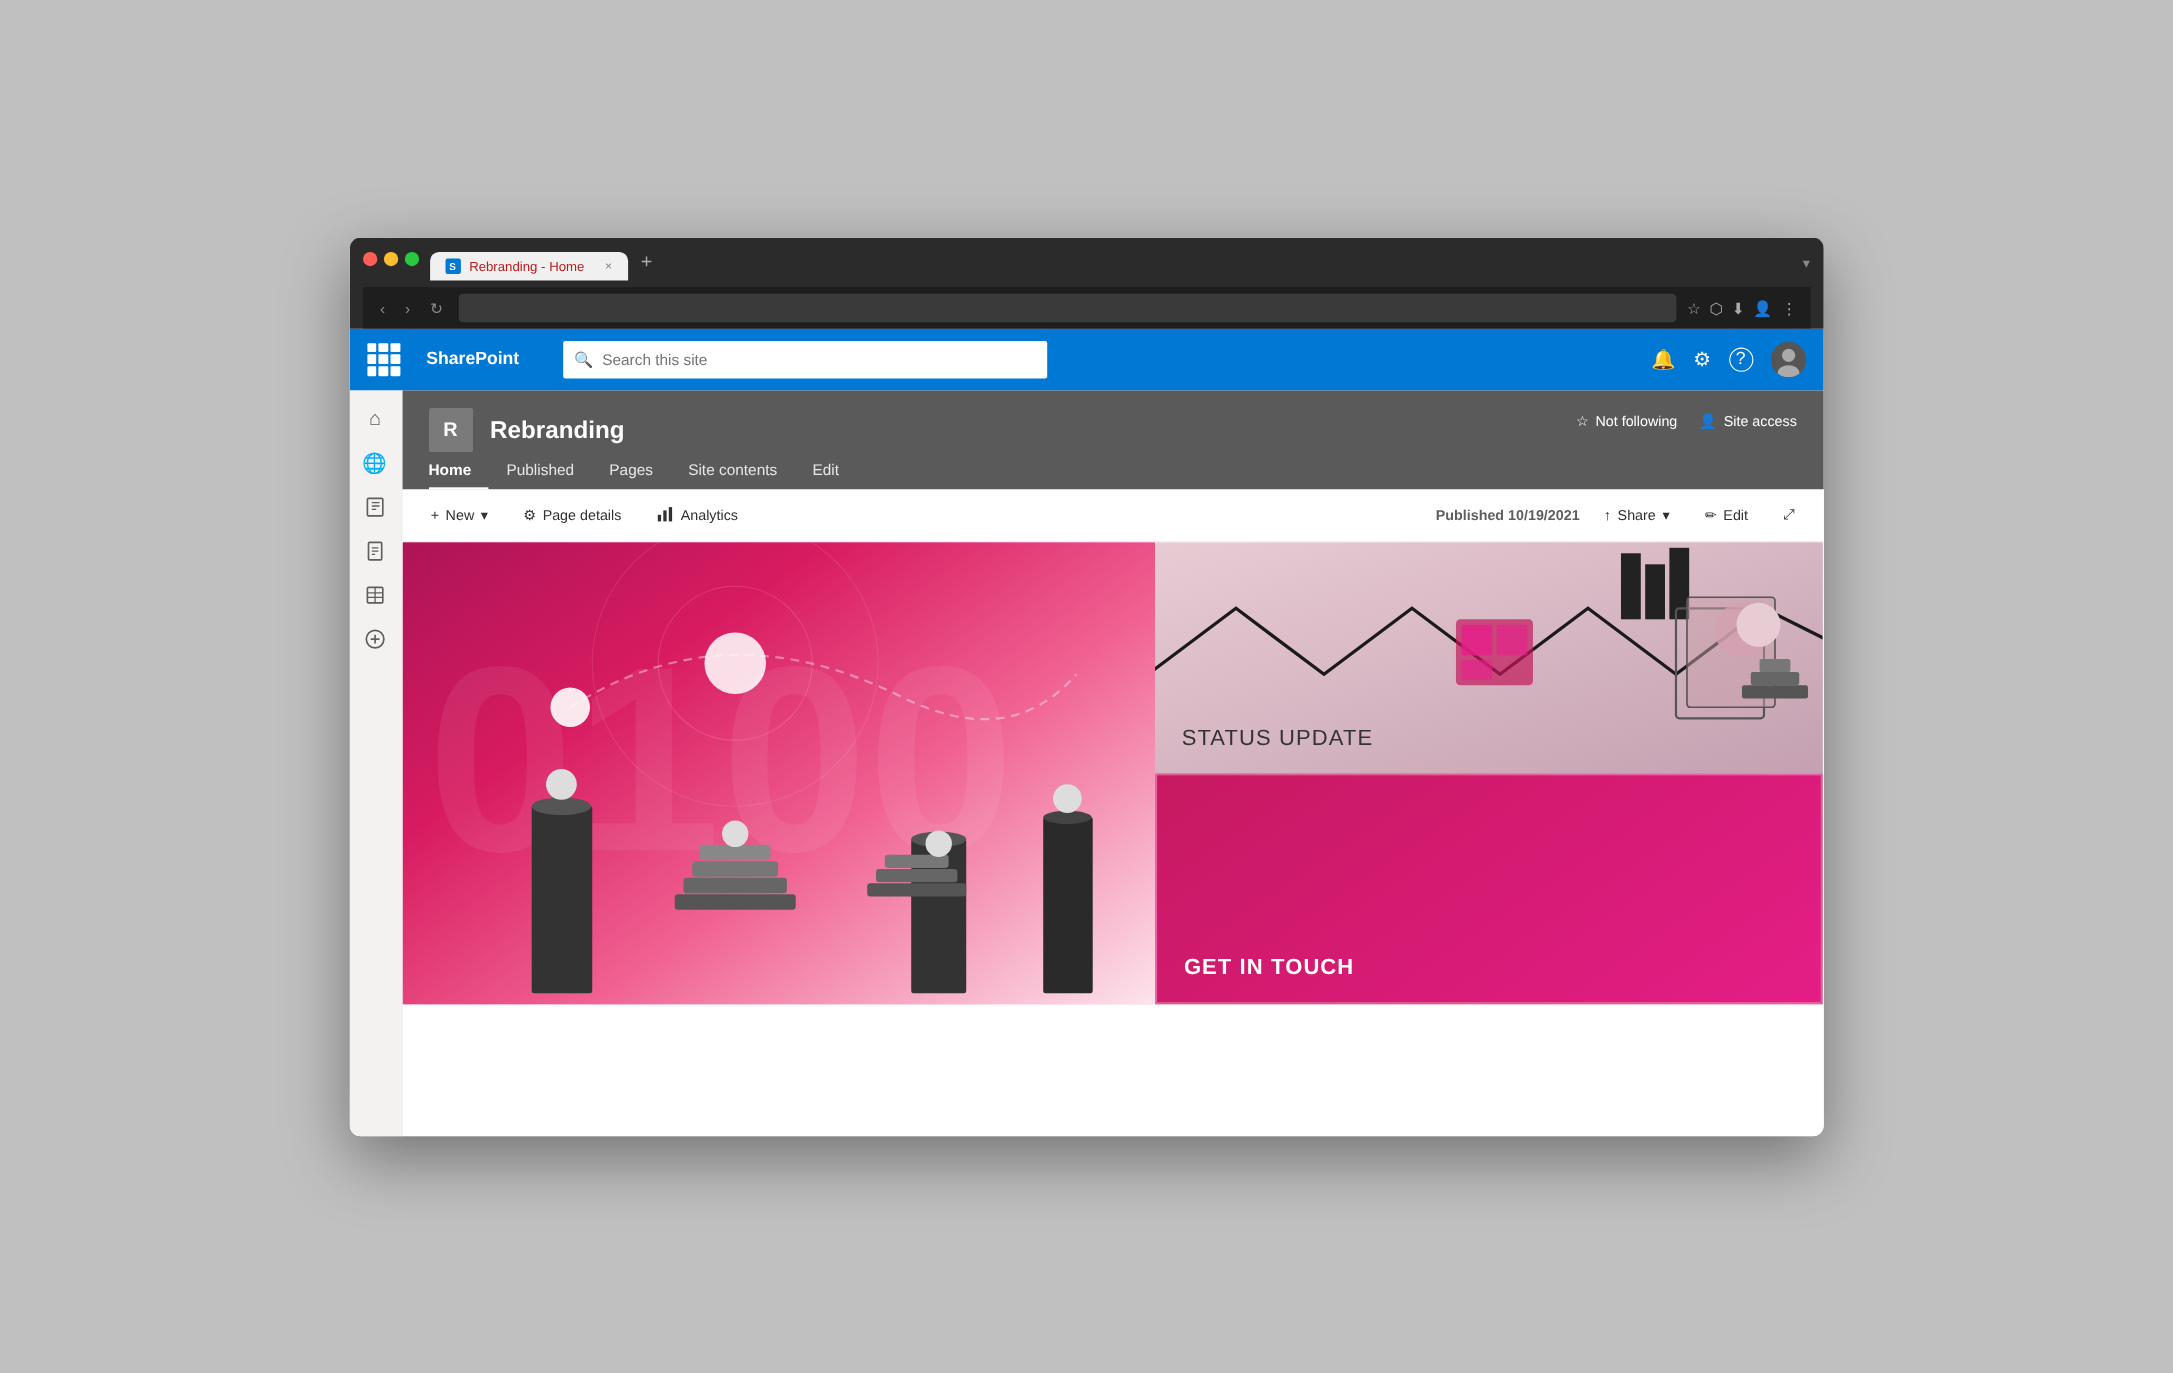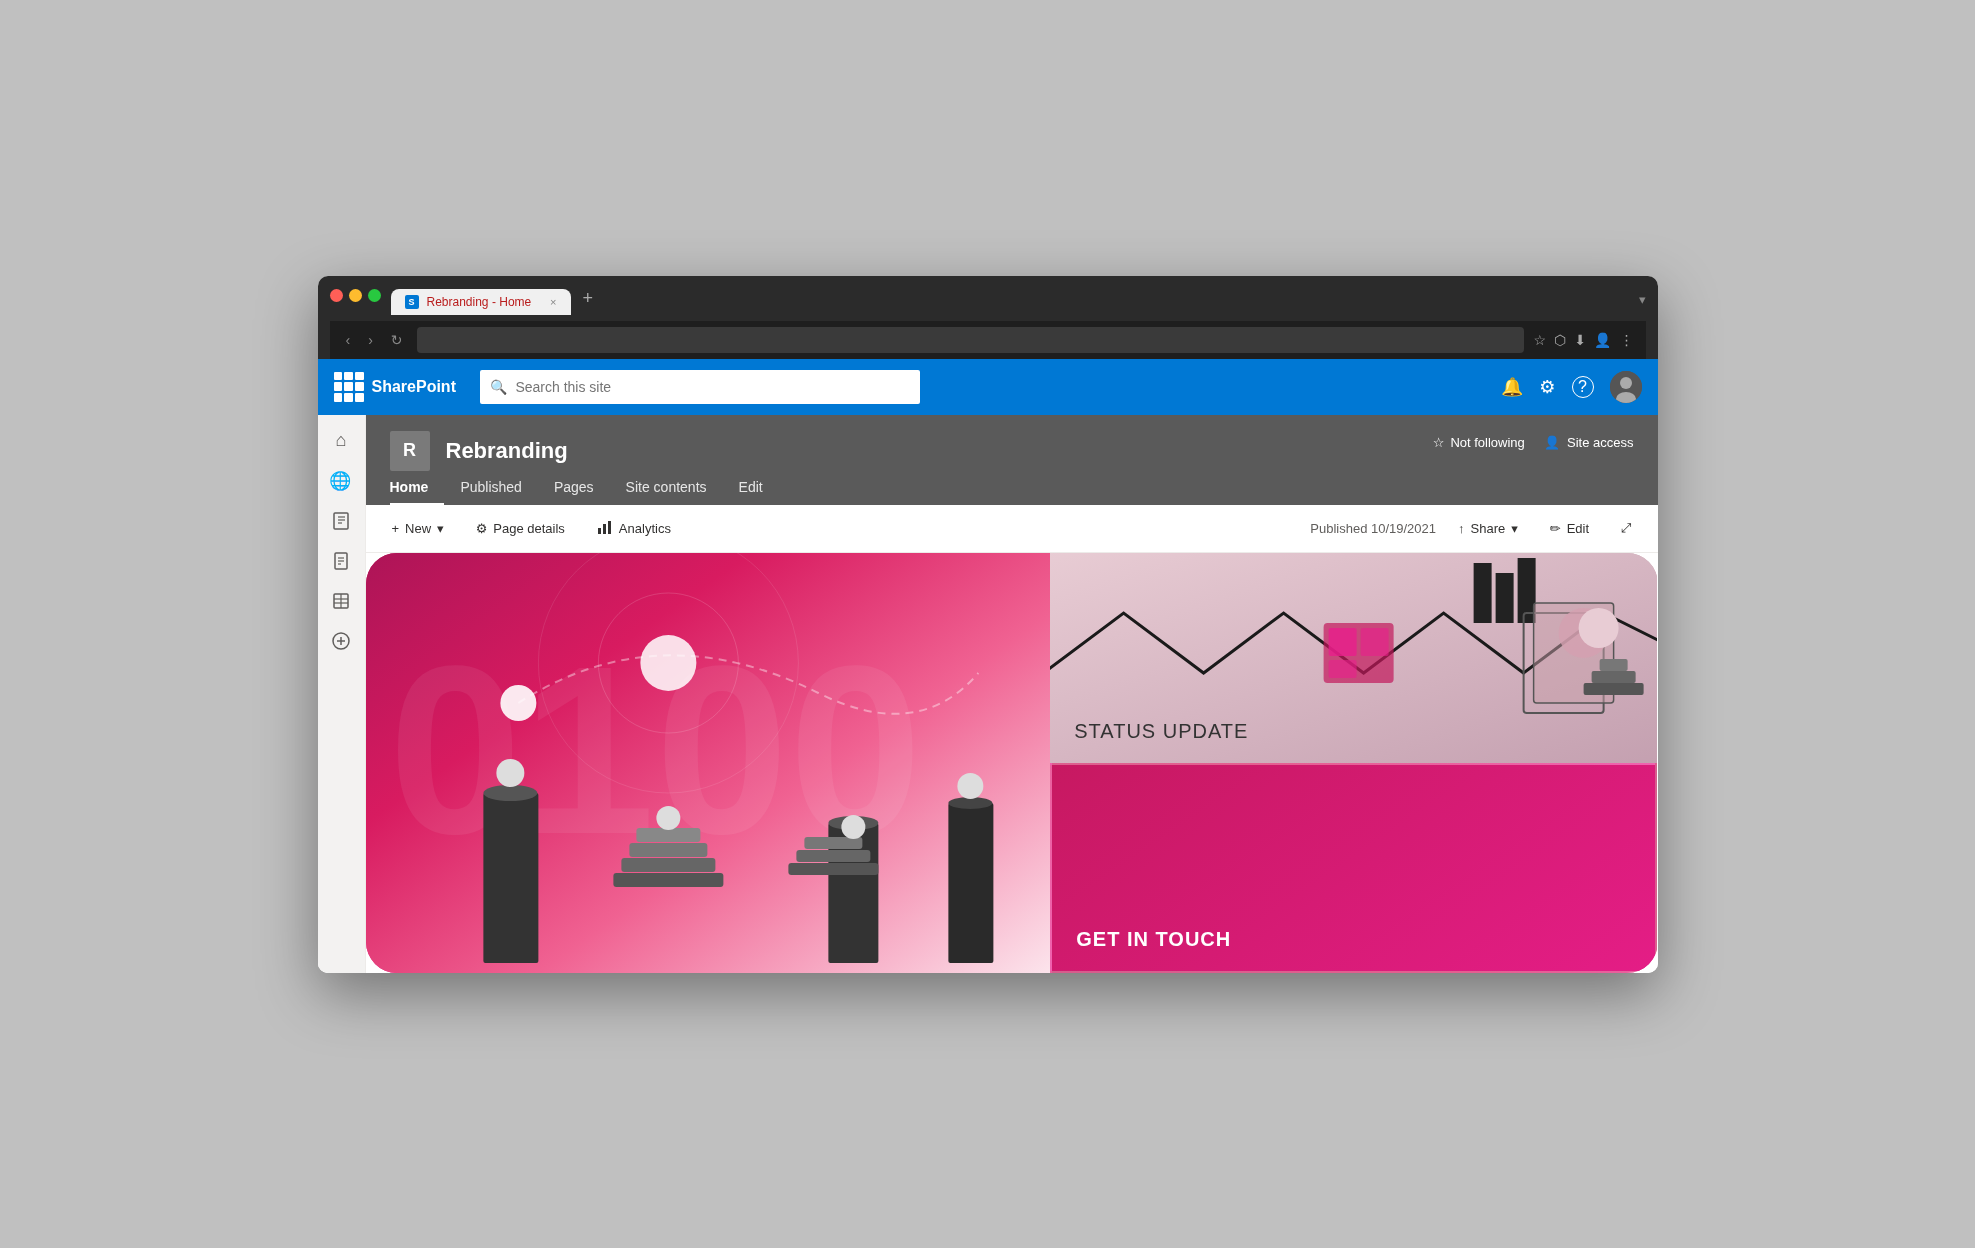--- a/index.html
+++ b/index.html
@@ -149,21 +149,21 @@
       background: #fff;
     }
 
     
     .sp-topbar {
       background: #0078d4;
       height: 56px;
       display: flex;
       align-items: center;
       padding: 0 16px;
-      gap: 8px;
+      gap: 24px;
     }
 
     .sp-waffle {
       width: 30px;
       height: 30px;
       display: grid;
       grid-template-columns: repeat(3, 1fr);
       gap: 2px;
       cursor: pointer;
     }
@@ -372,30 +372,30 @@
     .sp-toolbar-right {
       margin-left: auto;
       display: flex;
       align-items: center;
       gap: 12px;
     }
 
     .sp-published-text {
       font-size: 13px;
       color: #605e5c;
+      font-weight: bold;
     }
 
     
     .sp-hero-area {
       display: grid;
       grid-template-columns: 53% 47%;
       grid-template-rows: 210px 210px;
-      height: 420px;
+      height: 540px;
       overflow: hidden;
-      border-radius: 31px;
     }
 
     .hero-main {
       grid-row: 1 / 3;
       background: linear-gradient(135deg, #c2185b 0%, #e91e8c 40%, #f8bbd9 100%);
       position: relative;
       overflow: hidden;
       display: flex;
       align-items: flex-end;
       padding: 32px;

